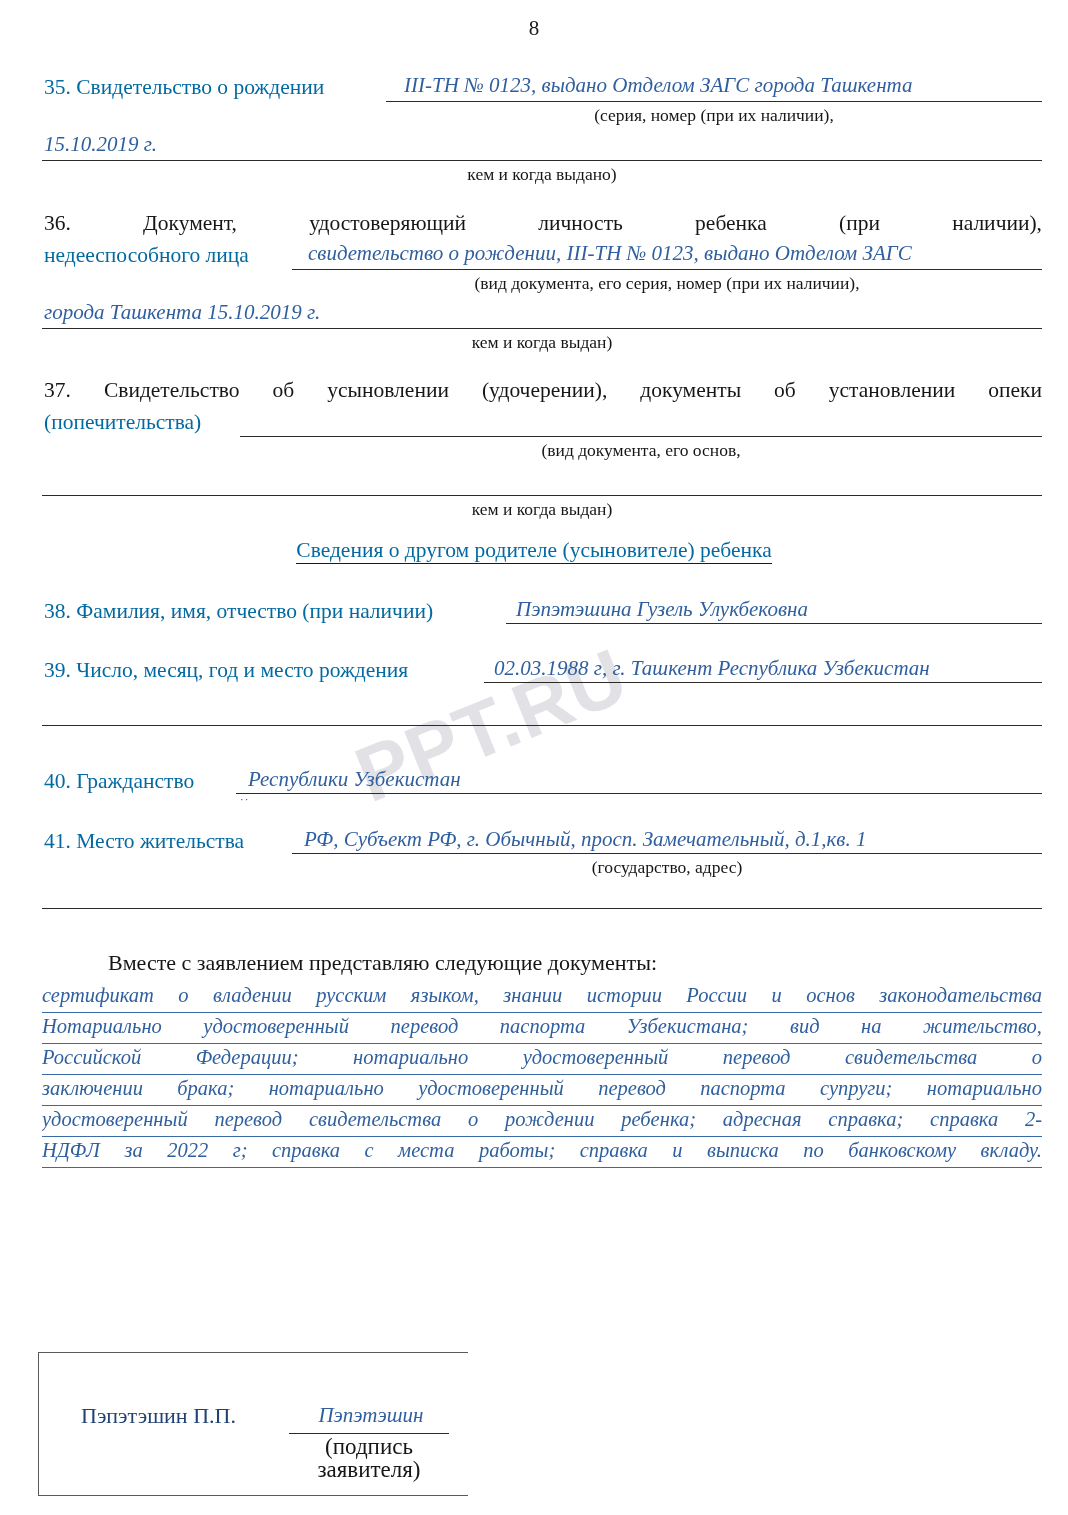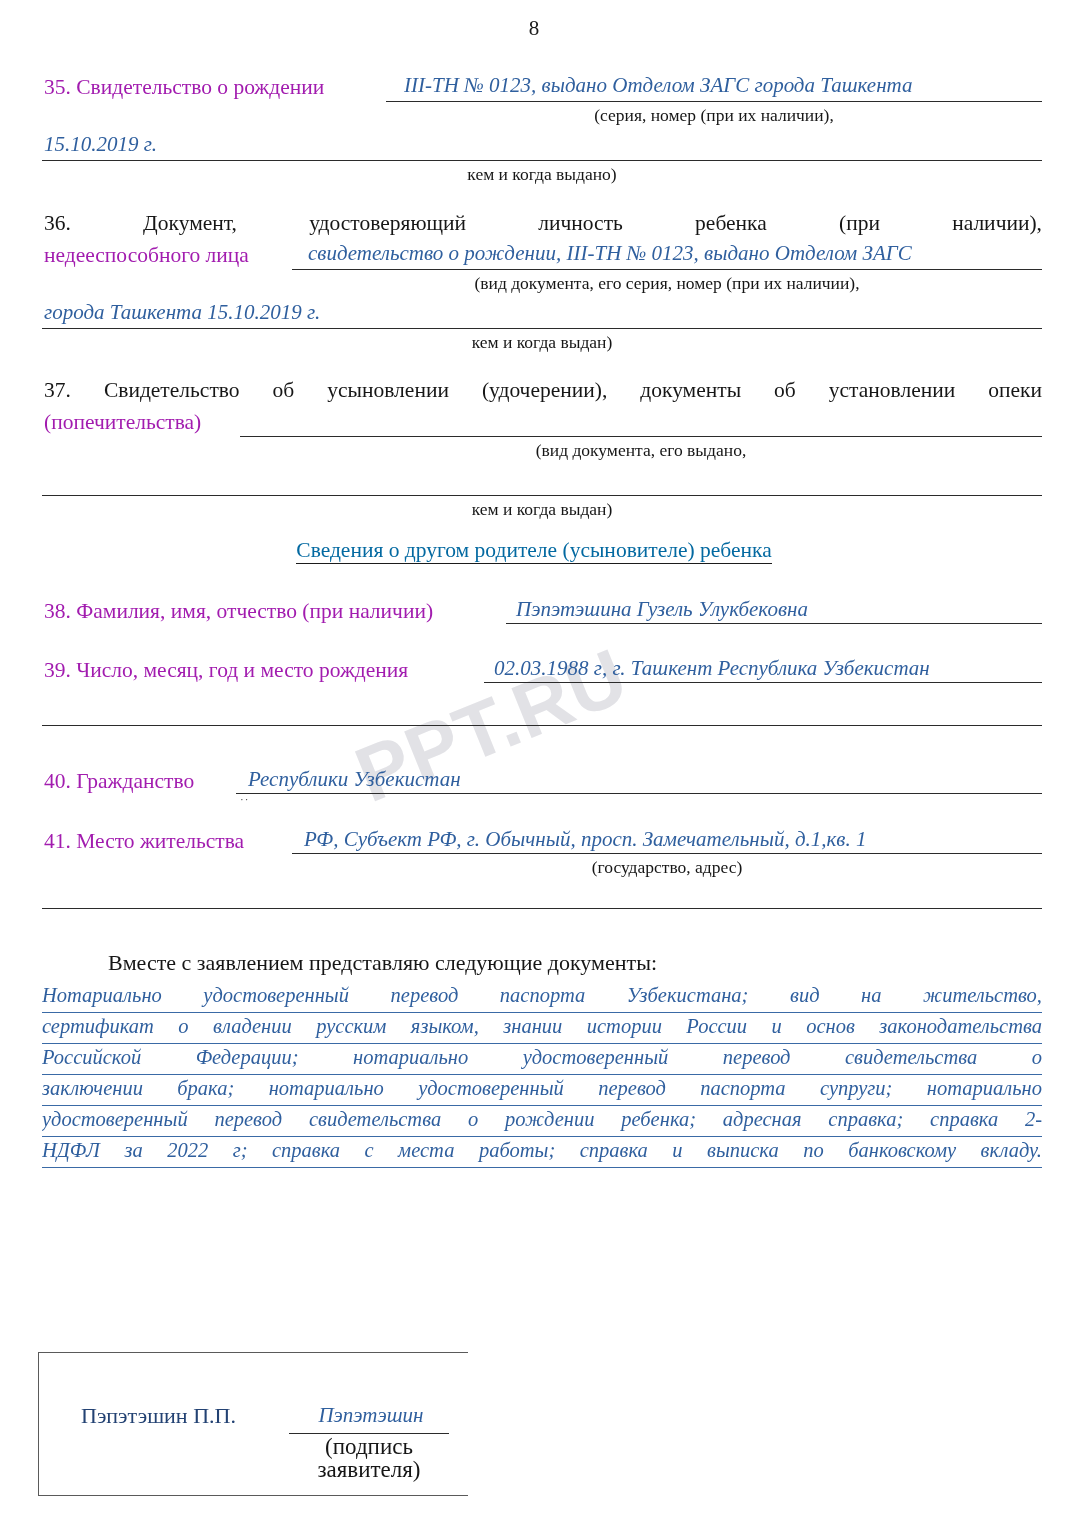--- a/index.html
+++ b/index.html
@@ -22,21 +22,21 @@
   }
 
   .layer{position:relative;z-index:2;}
 
   
   .pg-num{
     position:absolute;left:0;top:16px;width:1068px;text-align:center;
     font-size:21px;
   }
   .blk{position:absolute;}
-  .lbl{font-size:21.5px;line-height:30px;color:#a21caf;white-space:nowrap;}
+  .lbl{font-size:21.5px;line-height:30px;color:#0369a1;white-space:nowrap;}
   .lbl-just{
     font-size:21.5px;line-height:31px;color:#161616;
     text-align:justify;text-align-last:justify;
   }
   .cap{
     font-size:17.5px;line-height:22px;color:#161616;text-align:center;
     white-space:nowrap;
   }
   .fill{
     color:#2f5f9e;font-style:italic;font-size:21px;line-height:28px;
@@ -122,21 +122,21 @@
     <div class="blk cap" style="left:292px;top:272px;width:750px;">(вид документа, его серия, номер (при их наличии),</div>
 
     <div class="blk fill" style="left:44px;top:298px;">города Ташкента  15.10.2019 г.</div>
     <div class="rule" style="left:42px;top:328px;width:1000px;"></div>
     <div class="blk cap" style="left:42px;top:331px;width:1000px;">кем и когда выдан)</div>
 
     <div class="blk lbl-just" style="left:44px;top:375px;width:998px;">37. Свидетельство об усыновлении (удочерении), документы об установлении опеки</div>
     <div class="blk lbl" style="left:44px;top:407px;">(попечительства)</div>
     <div class="blk fill" style="left:256px;top:406px;"></div>
     <div class="rule" style="left:240px;top:436px;width:802px;"></div>
-    <div class="blk cap" style="left:240px;top:439px;width:802px;">(вид документа, его выдано,</div>
+    <div class="blk cap" style="left:240px;top:439px;width:802px;">(вид документа, его основ,</div>
 
     <div class="blk fill" style="left:44px;top:465px;"></div>
     <div class="rule" style="left:42px;top:495px;width:1000px;"></div>
     <div class="blk cap" style="left:42px;top:498px;width:1000px;">кем и когда выдан)</div>
 
     <div class="sec-head" style="top:538px;">
       <span>Сведения о другом родителе (усыновителе) ребенка</span>
     </div>
 
     <div class="blk lbl" style="left:44px;top:596px;">38. Фамилия, имя, отчество (при наличии)</div>
@@ -159,22 +159,22 @@
     <div class="blk fill" style="left:304px;top:825px;">РФ, Субъект РФ, г. Обычный, просп. Замечательный, д.1,кв. 1</div>
     <div class="rule" style="left:292px;top:853px;width:750px;"></div>
     <div class="blk cap" style="left:292px;top:856px;width:750px;">(государство, адрес)</div>
 
     <div class="blk fill" style="left:44px;top:880px;"></div>
     <div class="rule" style="left:42px;top:908px;width:1000px;"></div>
 
     <div class="docs-intro">Вместе с заявлением представляю следующие документы:</div>
 
     <div class="docs-list">
+      <div class="dl">сертификат о владении  русским языком, знании истории России и основ законодательства</div>
       <div class="dl">Нотариально удостоверенный перевод паспорта Узбекистана; вид на жительство,</div>
-      <div class="dl">сертификат о владении  русским языком, знании истории России и основ законодательства</div>
       <div class="dl">Российской Федерации;    нотариально удостоверенный перевод свидетельства  о</div>
       <div class="dl">заключении брака; нотариально удостоверенный перевод паспорта супруги; нотариально</div>
       <div class="dl">удостоверенный перевод свидетельства о рождении  ребенка; адресная справка; справка 2-</div>
       <div class="dl last">НДФЛ за 2022 г; справка с места работы; справка и выписка по банковскому вкладу.</div>
     </div>
 
     <div class="sigbox">
       <div class="sig-name">Пэпэтэшин П.П.</div>
       <div class="sig-script">Пэпэтэшин</div>
       <div class="sig-rule"></div>

